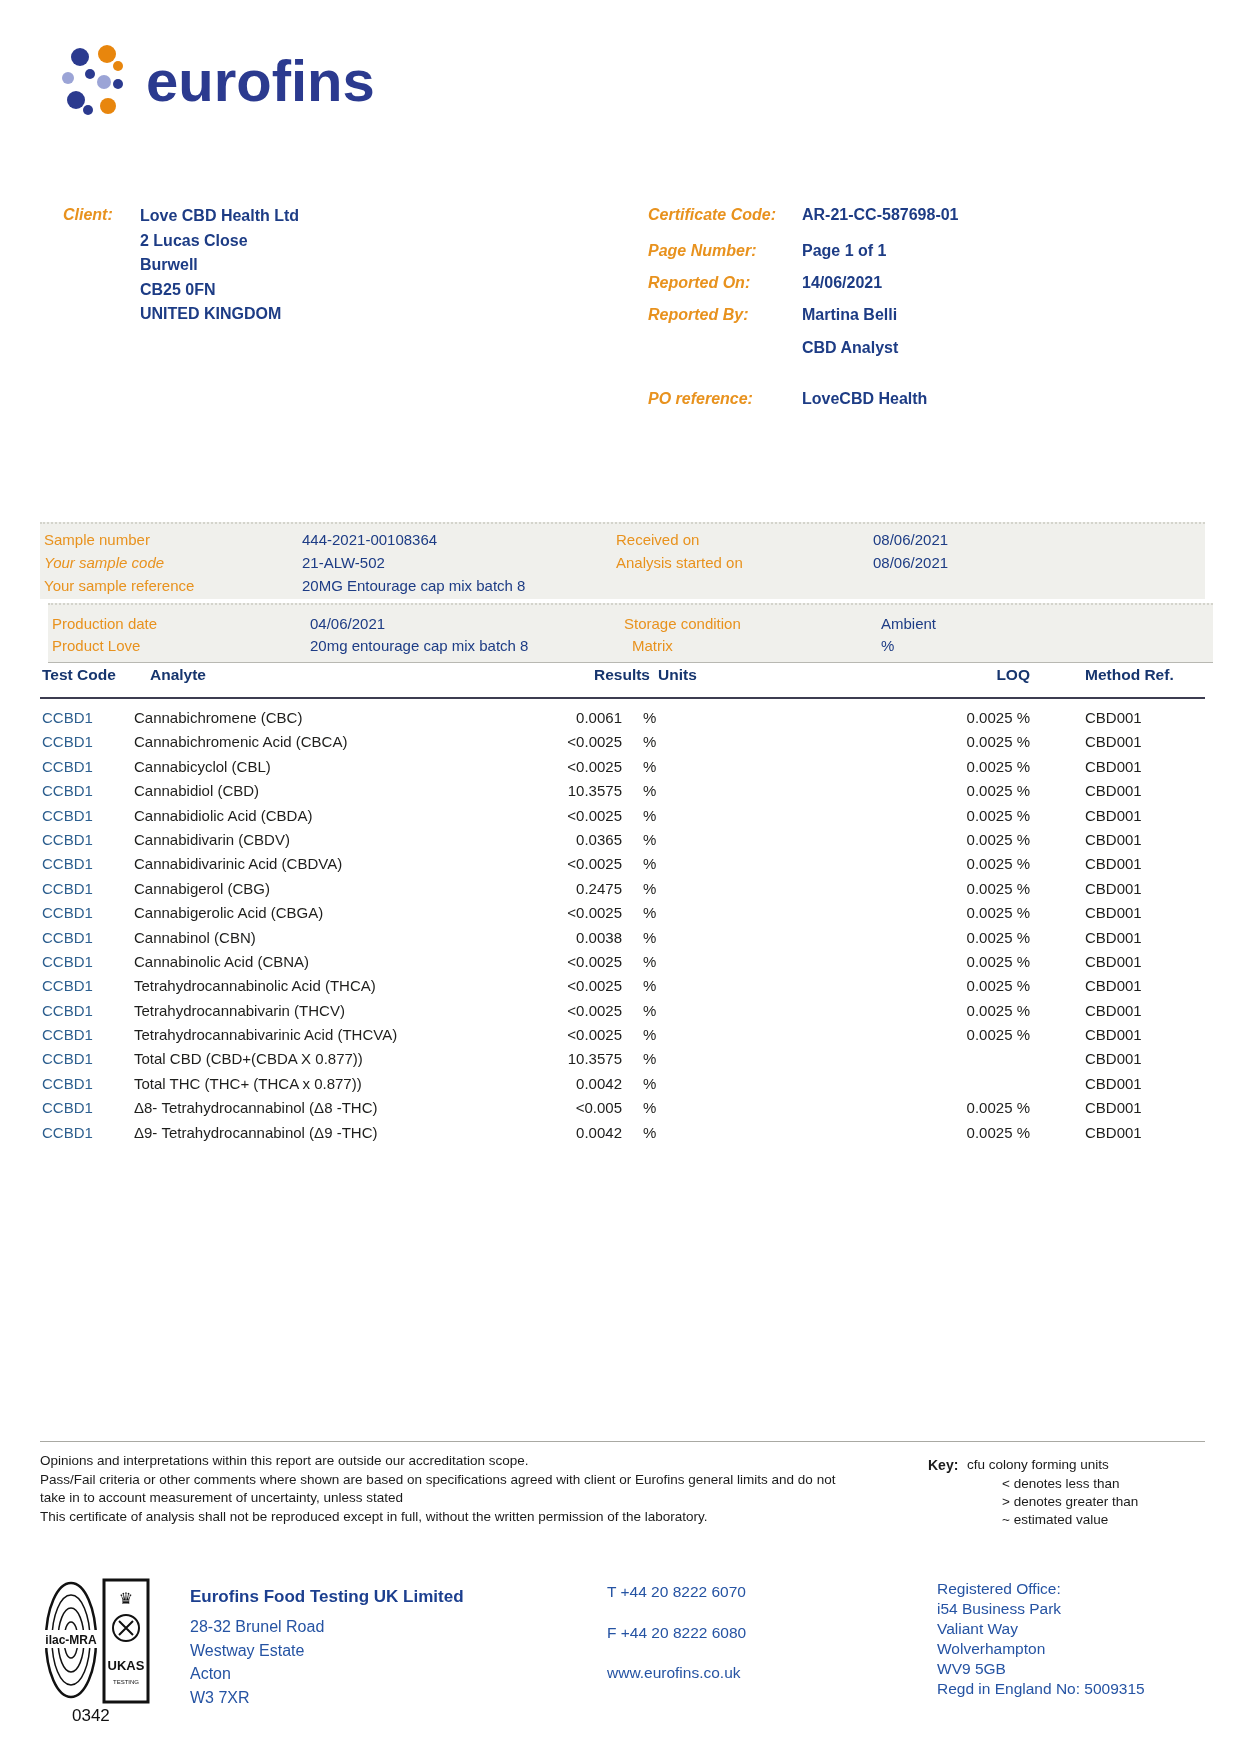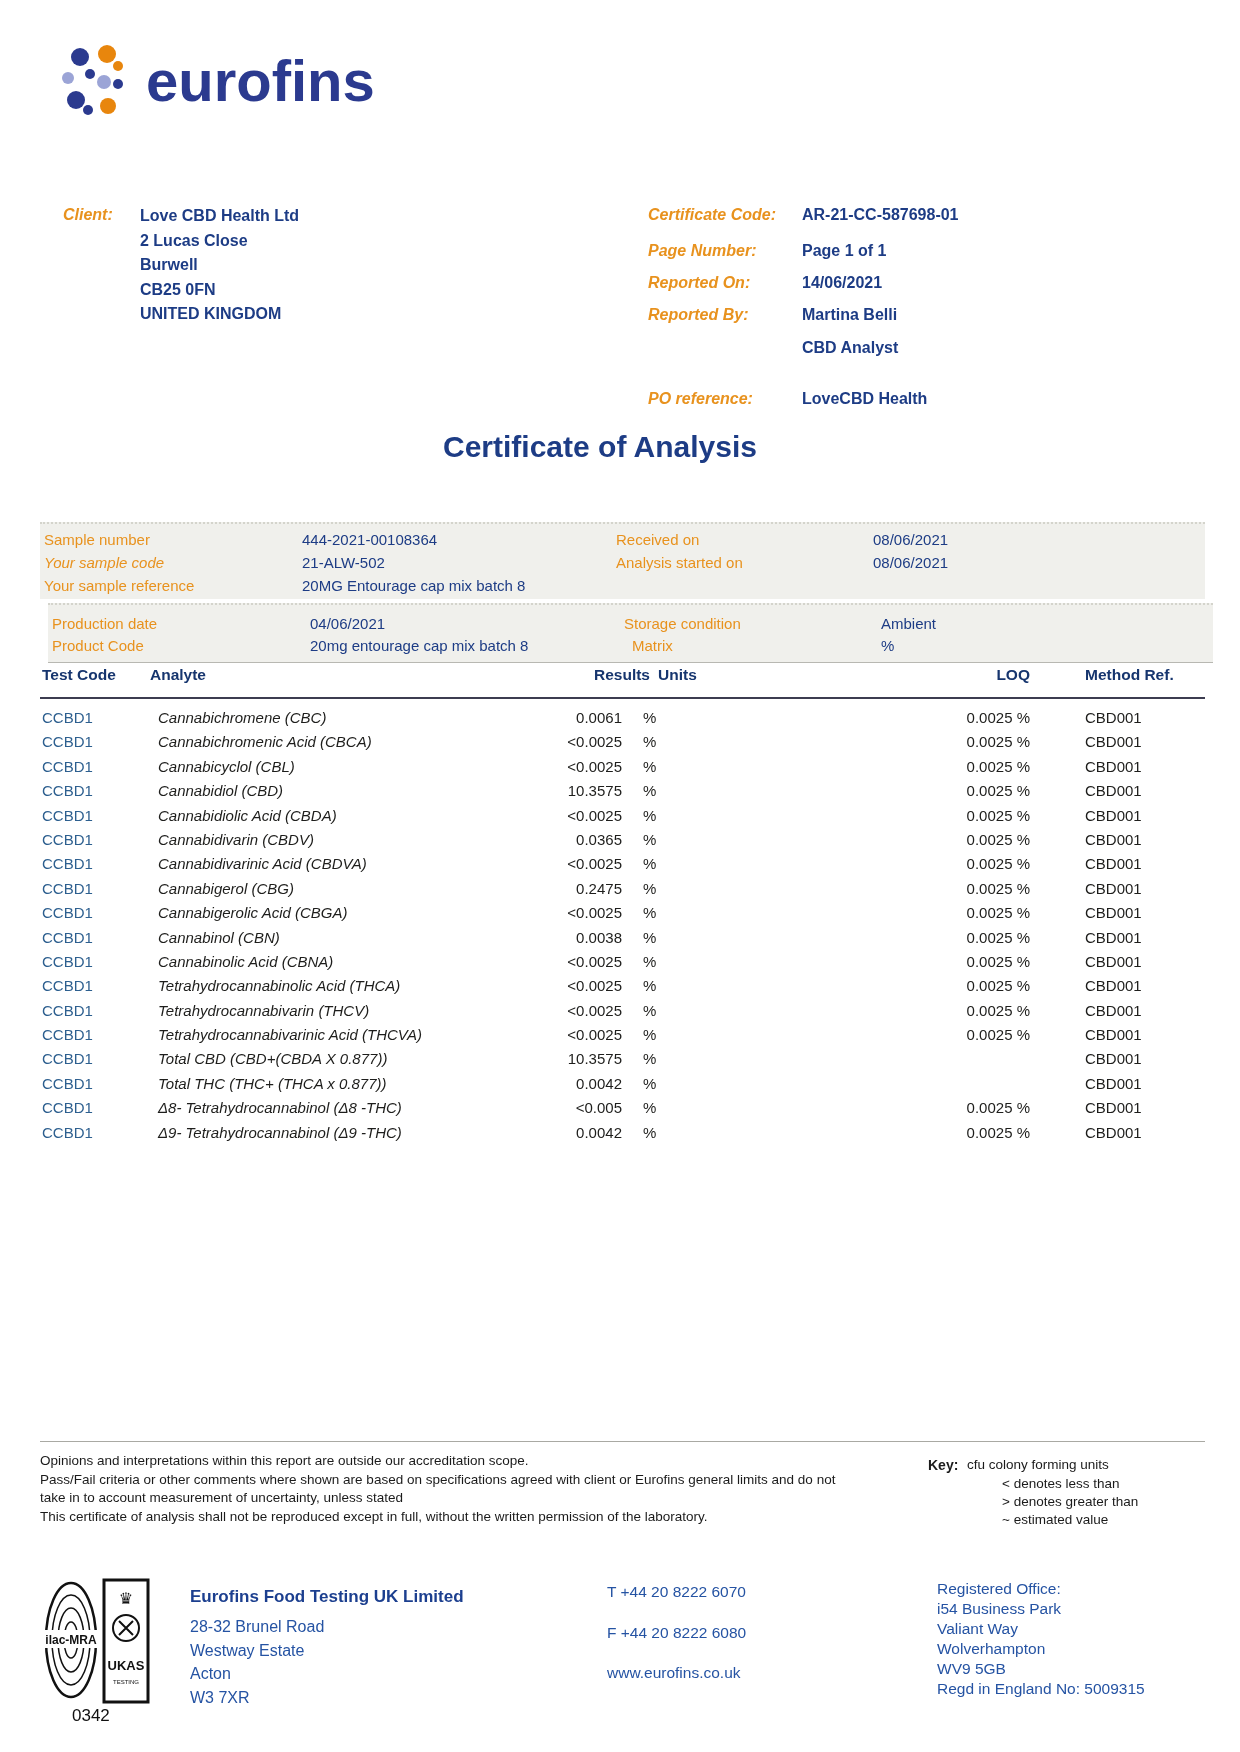--- a/index.html
+++ b/index.html
@@ -34,21 +34,21 @@
   .th-analyte{left:150px;}
   .th-results{left:450px;width:200px;text-align:right;}
   .th-units{left:658px;}
   .th-loq{left:850px;width:180px;text-align:right;}
   .th-method{left:1085px;}
   .header-rule{position:absolute;left:40px;top:697px;width:1165px;height:2px;background:#3c3c50;}
   .tbody{position:absolute;left:40px;top:706px;width:1165px;}
   .trow{position:relative;height:24.4px;font-size:15px;color:var(--table-black,#1e1e1c);}
   .trow span{position:absolute;top:0;line-height:24.4px;white-space:nowrap;}
   .c-test{left:2px;color:var(--testcode-blue,#2d5f8f);}
-  .c-analyte{left:118px;font-style:italic;}
+  .c-analyte{left:94px;}
   .c-result{left:410px;width:172px;text-align:right;}
   .c-units{left:603px;}
   .c-loq{left:810px;width:180px;text-align:right;}
   .c-method{left:1045px;}
 
   
   .disc-rule{position:absolute;left:40px;top:1441px;width:1165px;height:1px;background:#a9a9a3;}
   .disclaimer{position:absolute;left:40px;top:1452px;width:850px;}
   .disclaimer div{font-size:13.5px;line-height:18.6px;color:#1b1b1b;white-space:nowrap;}
   .key-label{position:absolute;left:928px;top:1457px;font-size:14px;font-weight:bold;color:#1b1b1b;}
@@ -104,38 +104,37 @@
       <div class="meta-value" style="top: 242px;">Page 1 of 1</div>
       <div class="meta-label" style="top: 274px;">Reported On:</div>
       <div class="meta-value" style="top: 274px;">14/06/2021</div>
       <div class="meta-label" style="top: 306px;">Reported By:</div>
       <div class="meta-value" style="top: 306px;">Martina Belli</div>
       <div class="meta-value" style="top: 339px;">CBD Analyst</div>
       <div class="meta-label" style="top: 390px;">PO reference:</div>
       <div class="meta-value" style="top: 390px;">LoveCBD Health</div>
     </div>
 
-  <h1 class="title">Certificate of Analysis</h1>
 
   <div class="band band1" id="band1">
       <div class="lbl" style="left: 4px; top: 7px;">Sample number</div>
       <div class="val" style="left: 262px; top: 7px;">444-2021-00108364</div>
       <div class="lbl" style="left: 4px; top: 30px; font-style: italic;">Your sample code</div>
       <div class="val" style="left: 262px; top: 30px;">21-ALW-502</div>
       <div class="lbl" style="left: 4px; top: 53px;">Your sample reference</div>
       <div class="val" style="left: 262px; top: 53px;">20MG Entourage cap mix batch 8</div>
       <div class="lbl" style="left: 576px; top: 7px;">Received on</div>
       <div class="val" style="left: 833px; top: 7px;">08/06/2021</div>
       <div class="lbl" style="left: 576px; top: 30px;">Analysis started on</div>
       <div class="val" style="left: 833px; top: 30px;">08/06/2021</div>
     </div>
   <div class="band band2" id="band2">
       <div class="lbl" style="left: 4px; top: 10px;">Production date</div>
       <div class="val" style="left: 262px; top: 10px;">04/06/2021</div>
-      <div class="lbl" style="left: 4px; top: 32px;">Product Code</div>
+      <div class="lbl" style="left: 4px; top: 32px;">Product Love</div>
       <div class="val" style="left: 262px; top: 32px;">20mg entourage cap mix batch 8</div>
       <div class="lbl" style="left: 576px; top: 10px;">Storage condition</div>
       <div class="val" style="left: 833px; top: 10px;">Ambient</div>
       <div class="lbl" style="left: 584px; top: 32px;">Matrix</div>
       <div class="val" style="left: 833px; top: 32px;">%</div>
     </div>
 
   <div class="thead">
     <span class="th-test">Test Code</span>
     <span class="th-analyte">Analyte</span>

